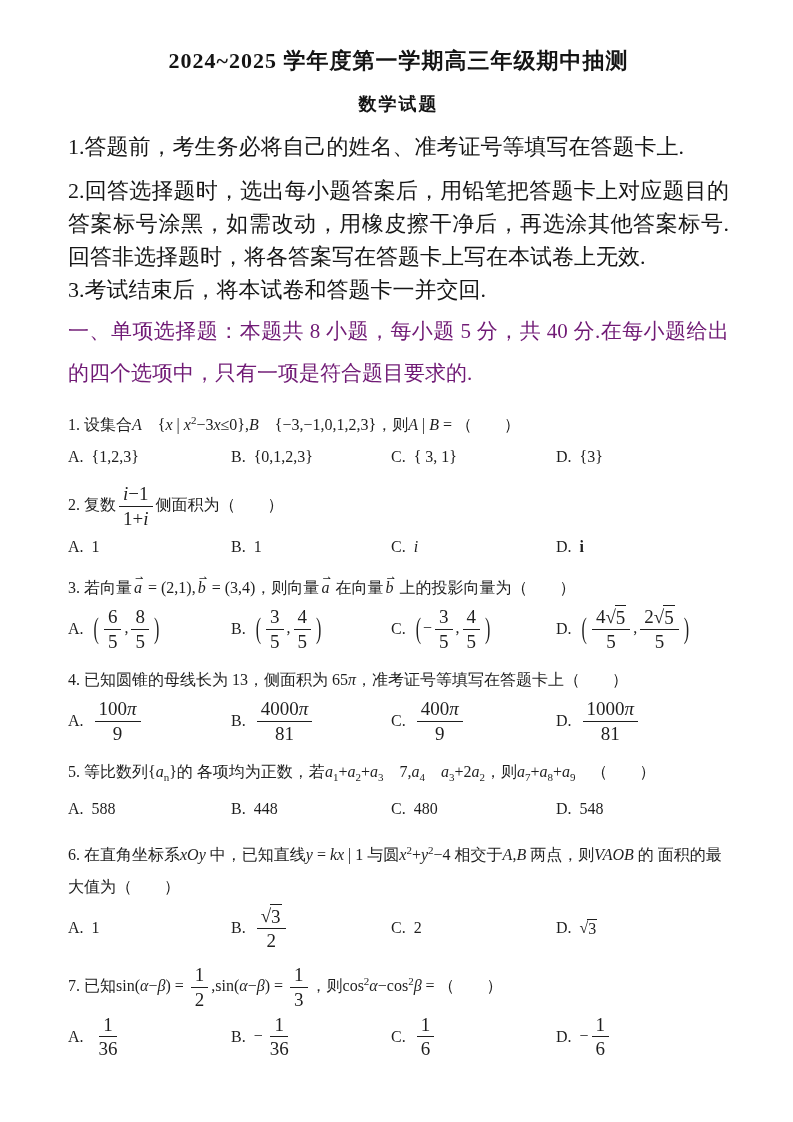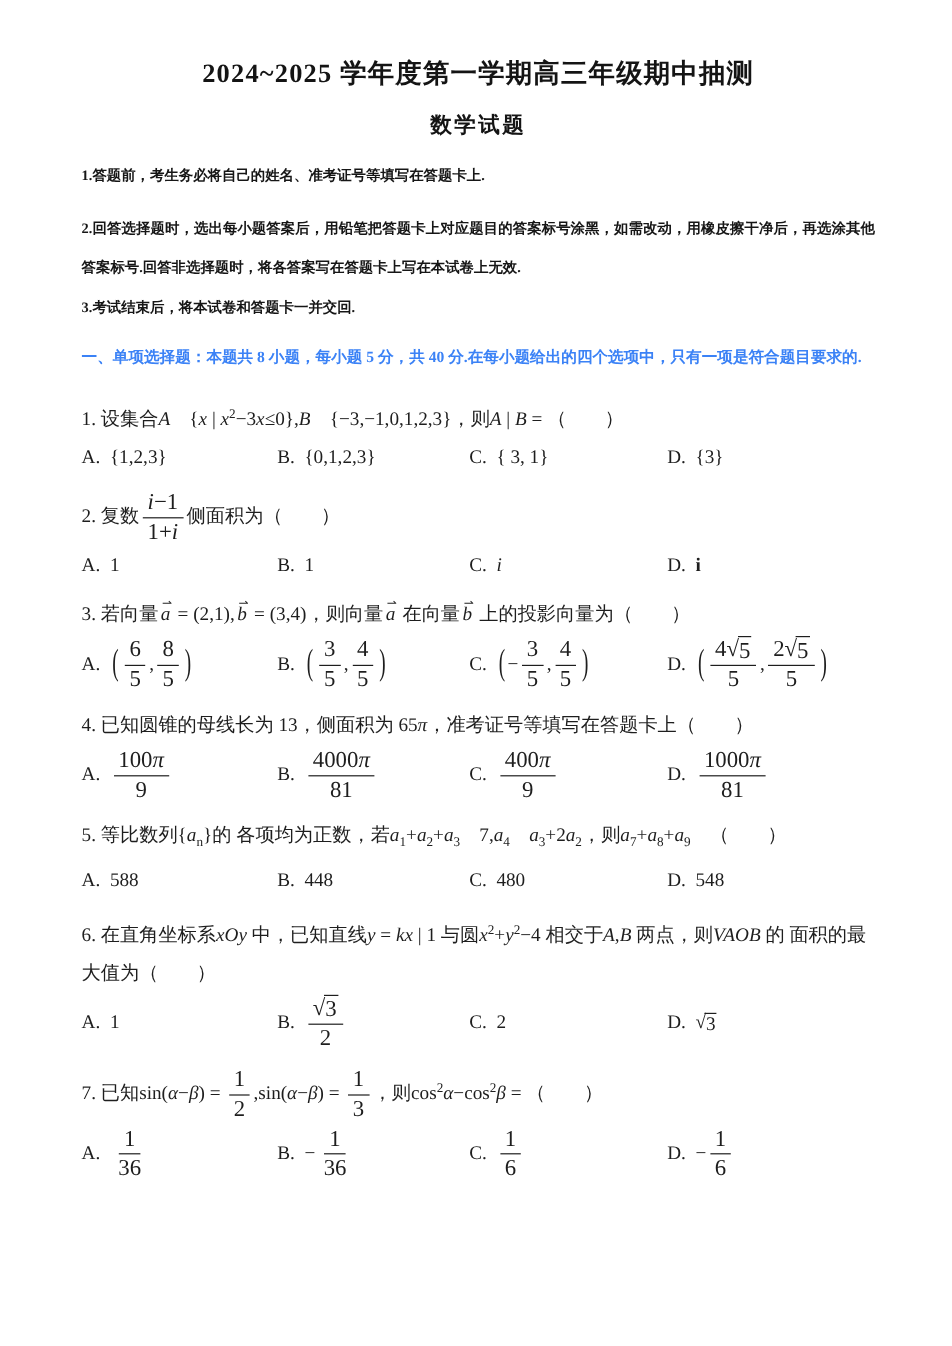--- a/index.html
+++ b/index.html
@@ -4,23 +4,23 @@
 <style>
   html,body{margin:0;padding:0;}
   body{
     width:793px;height:1122px;background:#ffffff;color:#1e1e1e;
     font-family:"Liberation Serif","DejaVu Serif",serif;
     overflow:hidden;
   }
   .page{box-sizing:border-box;width:793px;height:1122px;padding:46px 64px 0 68px;background:#fff;border-radius:15px;}
   .title{font-size:22px;font-weight:bold;text-align:center;margin:0 0 16px 0;letter-spacing:1px;color:#141414;}
   .subtitle{font-size:18px;font-weight:bold;text-align:center;margin:0 0 14px 0;letter-spacing:2px;color:#141414;}
-  .notice{font-size:12px;font-weight:bold;line-height:33px;margin:0;text-align:justify;color:#161616;}
+  .notice{font-size:22px;font-weight:normal;line-height:33px;margin:0;text-align:justify;color:#161616;}
   .notice.first{margin-bottom:11px;}
-  .section-header{font-size:13px;font-weight:bold;line-height:42px;margin:4px 0 0 0;text-align:justify;color:#3b82f6;}
+  .section-header{font-size:21px;font-weight:normal;line-height:42px;margin:4px 0 0 0;text-align:justify;color:#701a75;}
   .question{margin-top:10px;font-size:16px;}
   .stem{line-height:32px;}
   .options{display:flex;align-items:center;margin-top:1px;min-height:30px;}
   .opt{display:flex;align-items:center;}
   .opt:nth-child(1){width:163px;}
   .opt:nth-child(2){width:160px;}
   .opt:nth-child(3){width:165px;}
   .opt:nth-child(4){flex:1;}
   .opt-label{margin-right:8px;}
   .mi{font-style:italic;}

